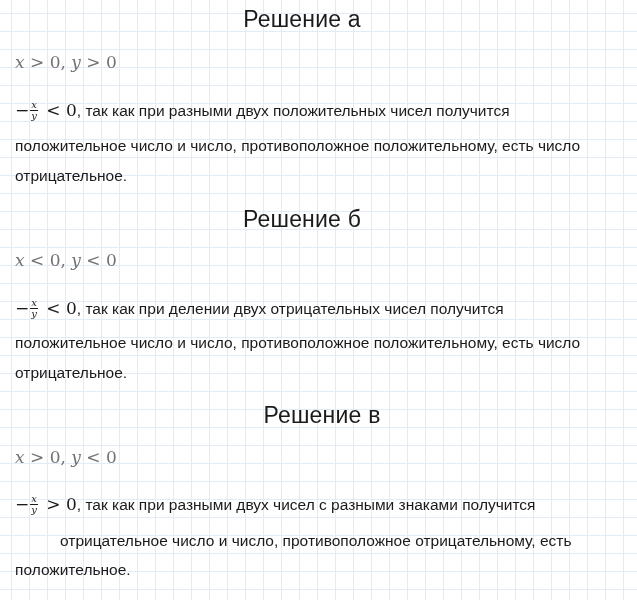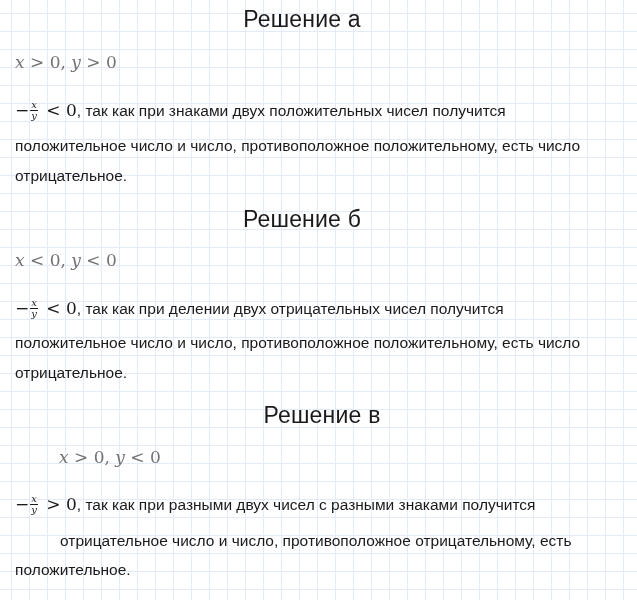--- a/index.html
+++ b/index.html
@@ -42,41 +42,41 @@
 </style>
 </head>
 <body>
 
 <div>
   <div class="heading" style="top:6px;">Решение а</div>
   <div class="cond" style="top:52px;">
     <i>x</i> <span>&gt;</span> <span>0</span><span>,</span> <i>y</i> <span>&gt;</span> <span>0</span>
   </div>
   <div class="line" style="top:100px;">
-    <span class="math"><span>−</span><span class="frac"><span class="num">x</span><span class="den">y</span></span> <span>&lt;</span> <span>0</span></span><span>, так как при знаками двух положительных чисел получится</span>
+    <span class="math"><span>−</span><span class="frac"><span class="num">x</span><span class="den">y</span></span> <span>&lt;</span> <span>0</span></span><span>, так как при разными двух положительных чисел получится</span>
   </div>
   <div class="line" style="top:137px;">положительное число и число, противоположное положительному, есть число</div>
   <div class="line" style="top:167px;">отрицательное.</div>
 </div>
 
 <div>
   <div class="heading" style="top:206px;">Решение б</div>
   <div class="cond" style="top:250px;">
     <i>x</i> <span>&lt;</span> <span>0</span><span>,</span> <i>y</i> <span>&lt;</span> <span>0</span>
   </div>
   <div class="line" style="top:298px;">
     <span class="math"><span>−</span><span class="frac"><span class="num">x</span><span class="den">y</span></span> <span>&lt;</span> <span>0</span></span><span>, так как при делении двух отрицательных чисел получится</span>
   </div>
   <div class="line" style="top:334px;">положительное число и число, противоположное положительному, есть число</div>
   <div class="line" style="top:364px;">отрицательное.</div>
 </div>
 
 <div>
   <div class="heading" style="top:402px;padding-left:20px;">Решение в</div>
-  <div class="cond" style="top:447px;margin-left:44px;">
+  <div class="cond" style="top:447px;">
     <i>x</i> <span>&gt;</span> <span>0</span><span>,</span> <i>y</i> <span>&lt;</span> <span>0</span>
   </div>
   <div class="line" style="top:494px;">
     <span class="math"><span>−</span><span class="frac"><span class="num">x</span><span class="den">y</span></span> <span>&gt;</span> <span>0</span></span><span>, так как при разными двух чисел с разными знаками получится</span>
   </div>
   <div class="line" style="top:532px;margin-left:45px;">отрицательное число и число, противоположное отрицательному, есть</div>
   <div class="line" style="top:561px;text-align:right;">положительное.</div>
 </div>
 
 </body></html>

